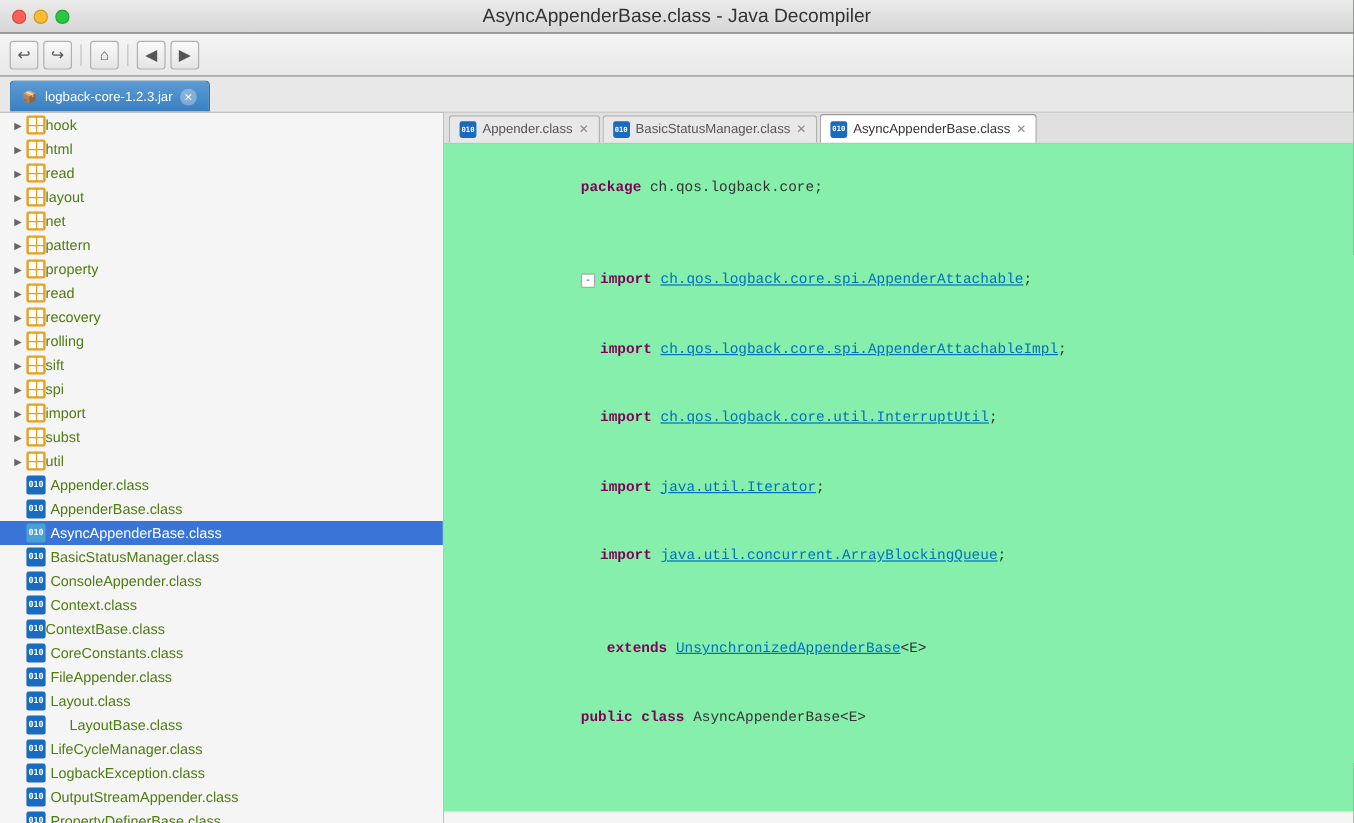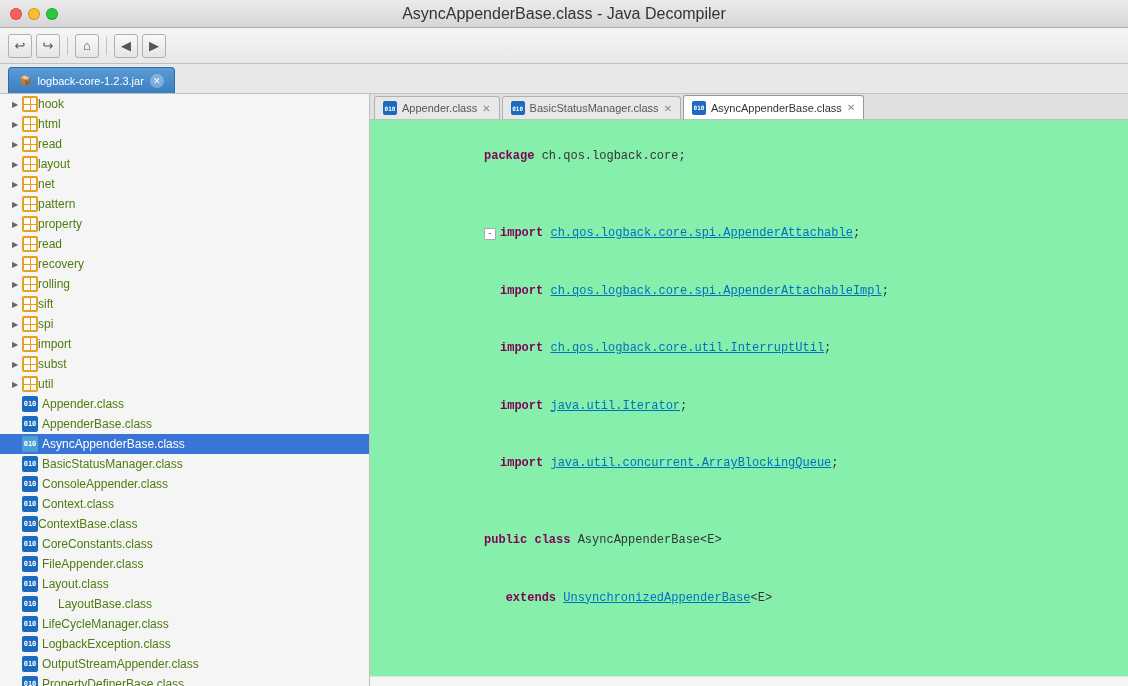--- a/index.html
+++ b/index.html
@@ -638,27 +638,27 @@
       </div>
 
       <div class="code-line">
         <span class="line-num"></span>
         <span class="code-content"> </span>
       </div>
 
       <div class="code-line">
         <span class="line-num"></span>
         <span class="code-content">
+          <span class="plain">   </span><span class="kw">extends</span><span class="plain"> </span><span class="link">UnsynchronizedAppenderBase</span><span class="plain">&lt;E&gt;</span>
+        </span>
+      </div>
+      <div class="code-line">
+        <span class="line-num"></span>
+        <span class="code-content">
           <span class="kw">public class</span><span class="plain"> AsyncAppenderBase&lt;E&gt;</span>
-        </span>
-      </div>
-      <div class="code-line">
-        <span class="line-num"></span>
-        <span class="code-content">
-          <span class="plain">   </span><span class="kw">extends</span><span class="plain"> </span><span class="link">UnsynchronizedAppenderBase</span><span class="plain">&lt;E&gt;</span>
         </span>
       </div>
 
     </div>
 
     <div class="h-scrollbar"></div>
   </div>
 
 </div>
 

